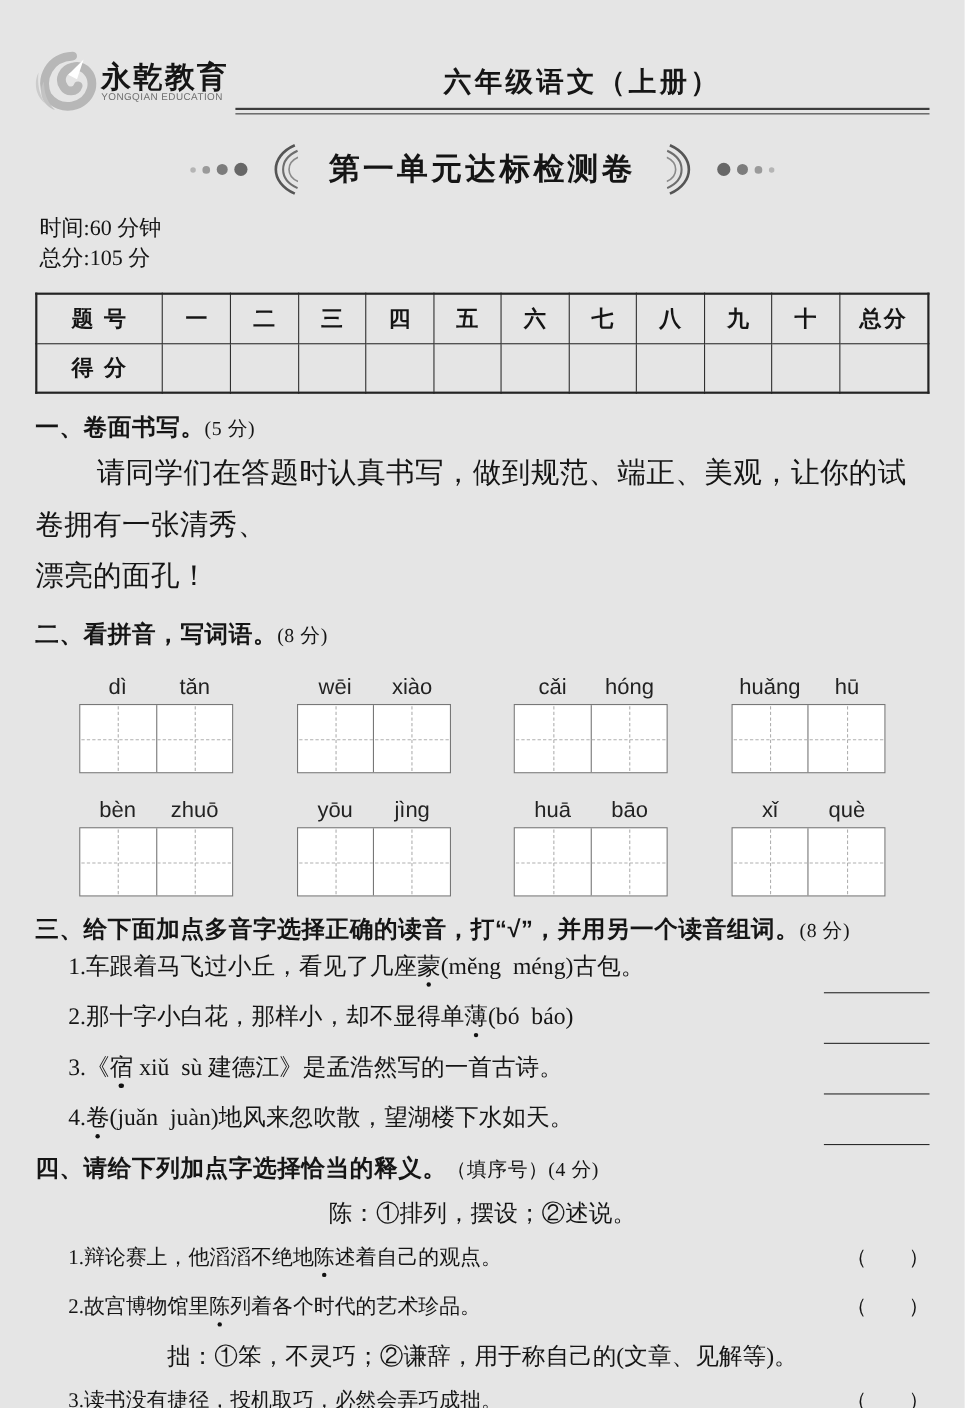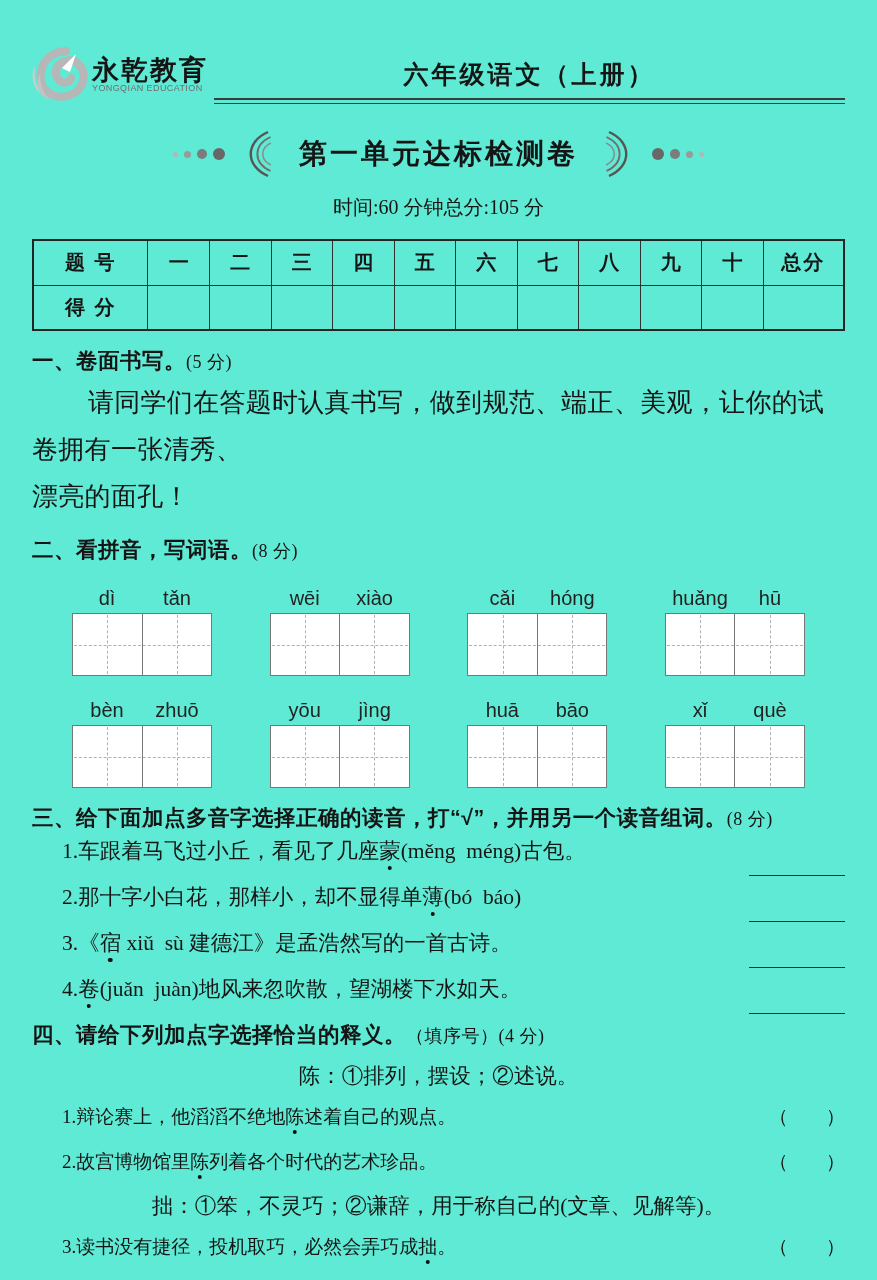--- a/index.html
+++ b/index.html
@@ -1,19 +1,19 @@
 <!DOCTYPE html>
 <html><head>
 <meta charset="utf-8">
 <style>
   * { box-sizing: border-box; }
   body { margin: 0; background: #ffffff; }
   .page {
     width: 877px; height: 1280px; margin: 0 auto; position: relative;
-    background: #5eead4; overflow: hidden;
+    background: #e5e5e5; overflow: hidden;
     padding: 46px 32px 0;
     font-family: "Liberation Serif", "DejaVu Serif", serif;
     color: #151515;
   }
 
   
   .hdr { display: flex; align-items: flex-end; }
   .logo { display: flex; align-items: center; gap: 4px; width: 182px; flex: none; }
   .logo-txt { display: flex; flex-direction: column; line-height: 1.05; }
   .logo-cn { font-size: 27px; font-weight: 700; letter-spacing: 2px; font-family: "Liberation Serif", serif; }
@@ -30,22 +30,22 @@
   .dots { display: flex; align-items: center; gap: 6px; }
   .dot { border-radius: 50%; display: inline-block; }
   .d1 { width: 5px;  height: 5px;  background: #b5b5b5; }
   .d2 { width: 7px;  height: 7px;  background: #9a9a9a; }
   .d3 { width: 10px; height: 10px; background: #7c7c7c; }
   .d4 { width: 12px; height: 12px; background: #676767; }
   .brk { flex: none; }
   .brk.flip { transform: scaleX(-1); }
 
   
-  .meta { display: flex; justify-content: center; margin-top: 16px;
-          font-size: 20px; padding: 0 4px; }
+  .meta { display: flex; justify-content: flex-end; margin-top: 16px;
+          font-size: 20px; padding: 0 4px; flex-direction: column; }
 
   
   table.score { width: 100%; border-collapse: collapse; margin-top: 18px;
                 border: 2.5px solid #242424; }
   table.score td { border: 1.3px solid #303030; height: 45px; text-align: center;
                    font-size: 20px; font-weight: 700; }
   td.lbl { font-family: "Liberation Sans", "DejaVu Sans", sans-serif; letter-spacing: 2px; }
   col.c-first { width: 114px; } col.c-mid { width: 61px; } col.c-last { width: 80px; }
 
   

